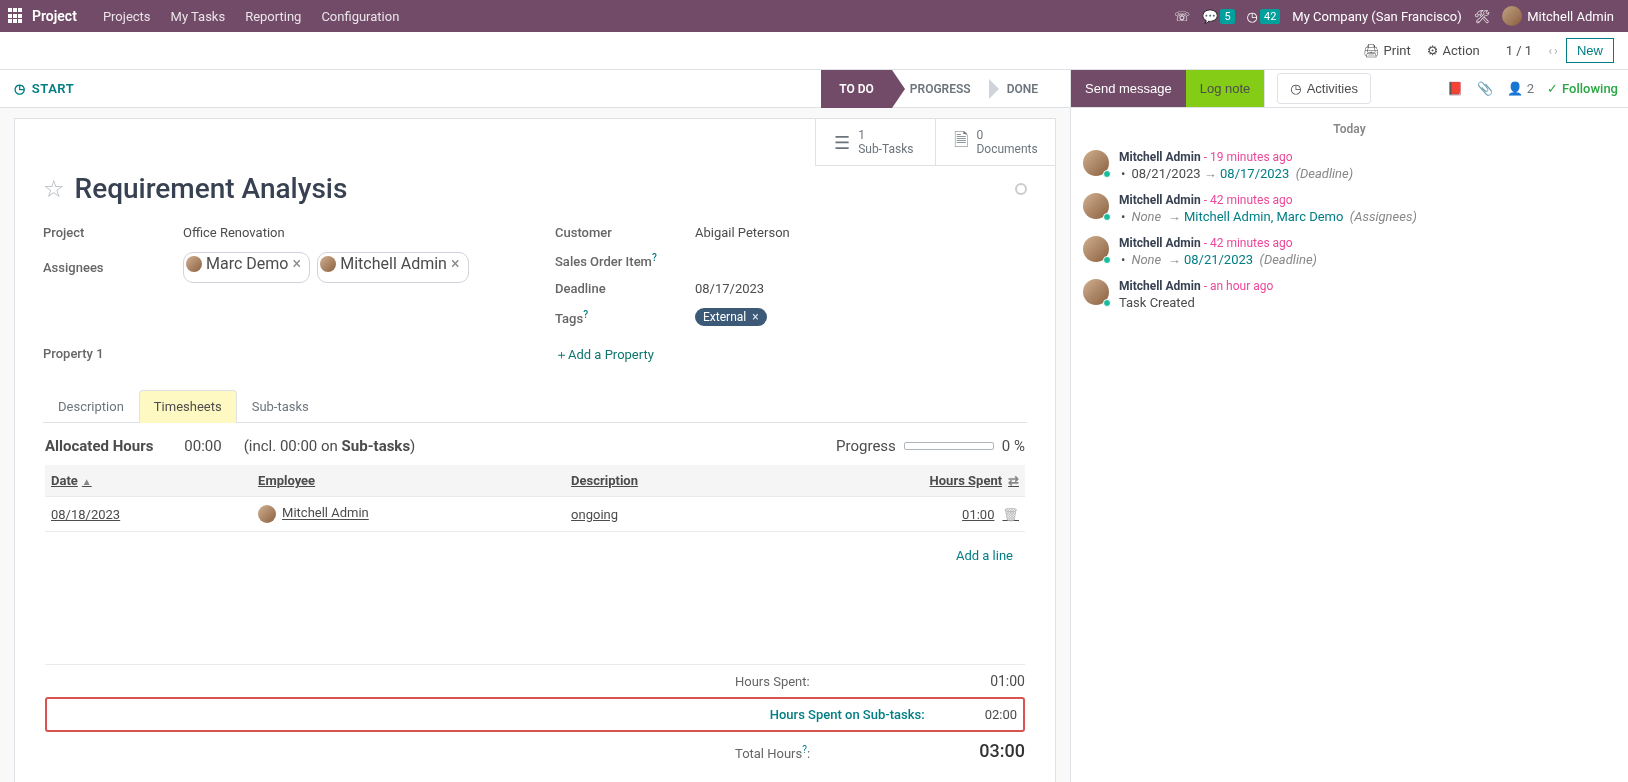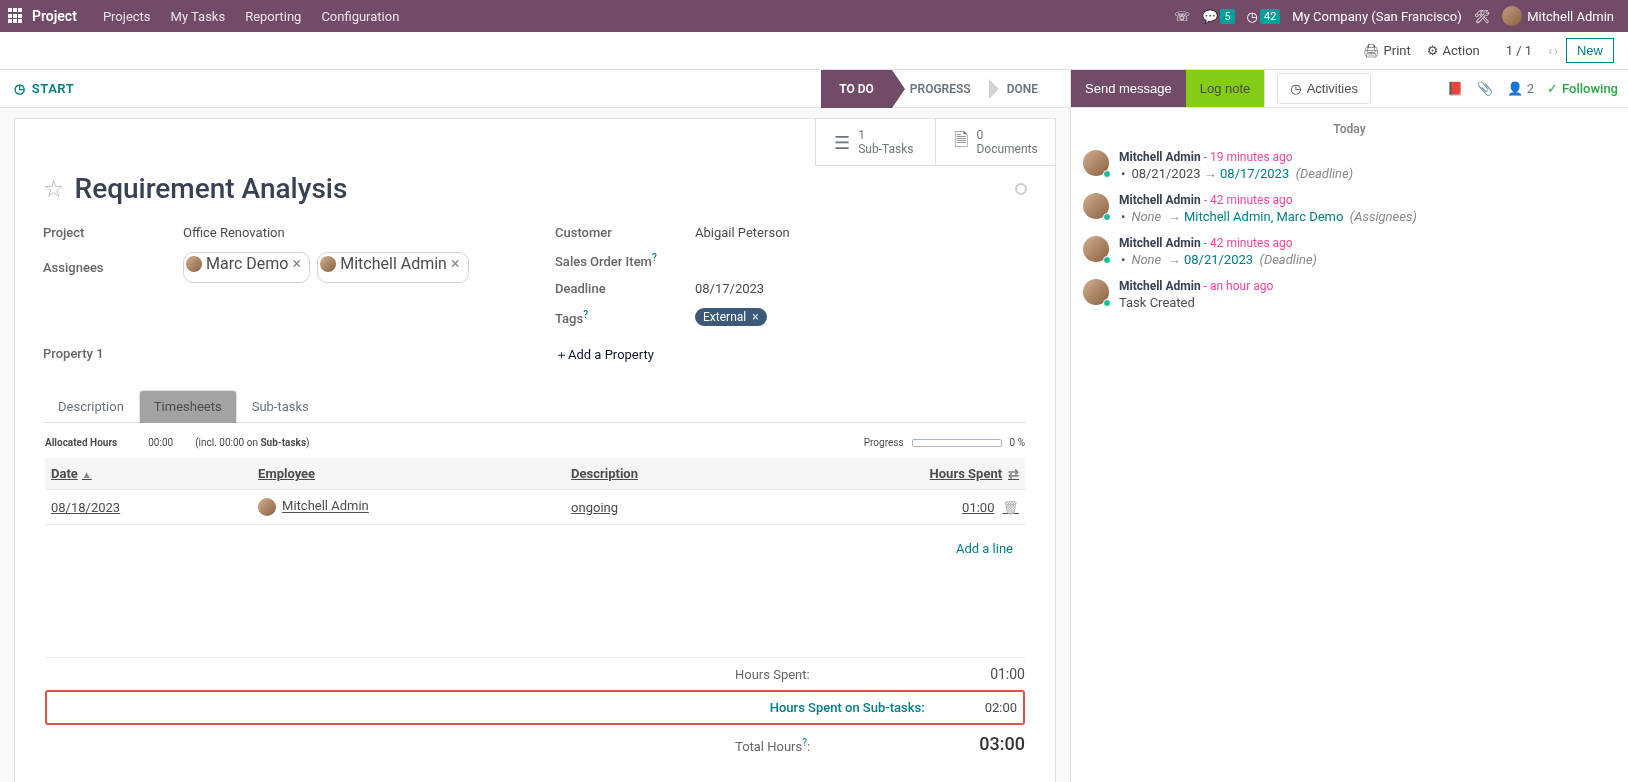--- a/index.html
+++ b/index.html
@@ -54,29 +54,29 @@
 .fields { display: flex; gap: 40px; }
 .fcol { flex: 1; }
 .frow { display: flex; padding: 6px 0; align-items: center; }
 .flabel { width: 140px; color: #666; font-weight: 500; font-size: 13px; }
 .fval { flex: 1; font-size: 13px; }
 .chip { display: inline-flex; align-items: center; background: #fff; border: 1px solid #ced4da; border-radius: 10px; padding: 1px 8px 9px 2px; font-size: 16px; gap: 4px; margin-right: 4px; }
 .chip .avs { width: 16px; height: 16px; border-radius: 50%; background: linear-gradient(135deg,#d0b090,#8a6040); }
 .chip .x { color: #888; cursor: pointer; }
 .tag-ext { background: #3c5a78; color: #fff; border-radius: 10px; padding: 2px 8px; display: inline-flex; gap: 6px; align-items:center; font-size: 12px; }
 .tag-ext .tx { color: rgba(255,255,255,0.85); cursor: pointer; }
-.addprop { color: #0f172a; cursor: pointer; }
+.addprop { color: #0f766e; cursor: pointer; }
 .sup { color: #017e84; font-size: 10px; vertical-align: super; }
 
 .tabs { display: flex; border-bottom: 1px solid #dee2e6; margin-top: 20px; }
 .tab { padding: 8px 14px; color: #6c757d; border: 1px solid transparent; border-bottom: none; cursor: pointer; border-radius: 4px 4px 0 0; }
-.tab.active { background: #a3a3a3; border-color: #dee2e6; color: #4c4c4c; margin-bottom: -1px; }
+.tab.active { background: #fef9c3; border-color: #dee2e6; color: #4c4c4c; margin-bottom: -1px; }
 
 .tab-content { padding: 14px 2px; }
-.alloc-row { display: flex; align-items: center; gap: 24px; margin-bottom: 10px; font-size: 10px; }
+.alloc-row { display: flex; align-items: center; gap: 24px; margin-bottom: 10px; font-size: 15px; }
 .alloc-row .grp { display:flex; gap:8px; align-items:center; }
 .prog-bar { width: 90px; height: 8px; border: 1px solid #adb5bd; border-radius: 2px; display:inline-block; }
 
 .ts-table { width: 100%; border-collapse: collapse; font-size: 13px; text-decoration: underline; }
 .ts-table thead { background: #f5f5f5; }
 .ts-table th, .ts-table td { text-align: left; padding: 8px 6px; border-bottom: 1px solid #e9ecef; }
 .ts-table th:last-child, .ts-table td:last-child { text-align: right; }
 .ts-table th.right, .ts-table td.right { text-align: right; }
 .sortcaret { font-size: 10px; margin-left: 4px; color: #888; }
 .swap-icon { color: #888; cursor:pointer; margin-left:6px; }

